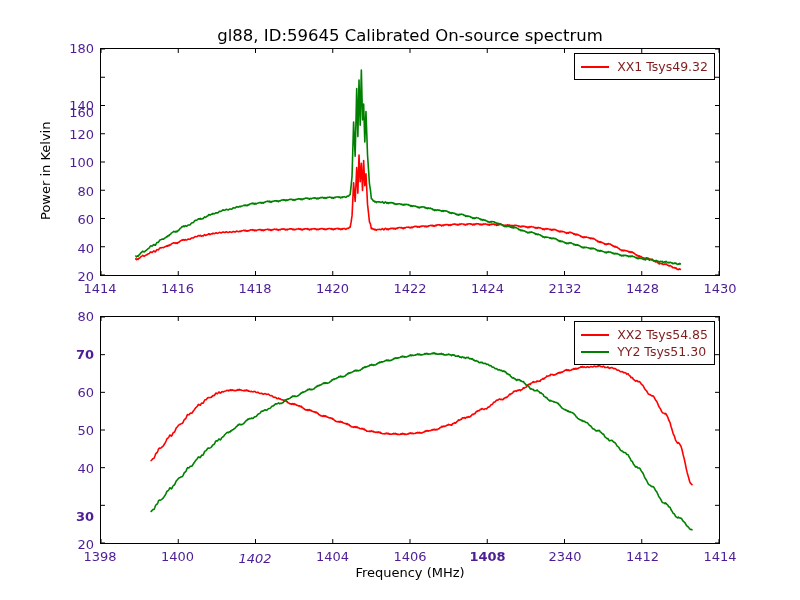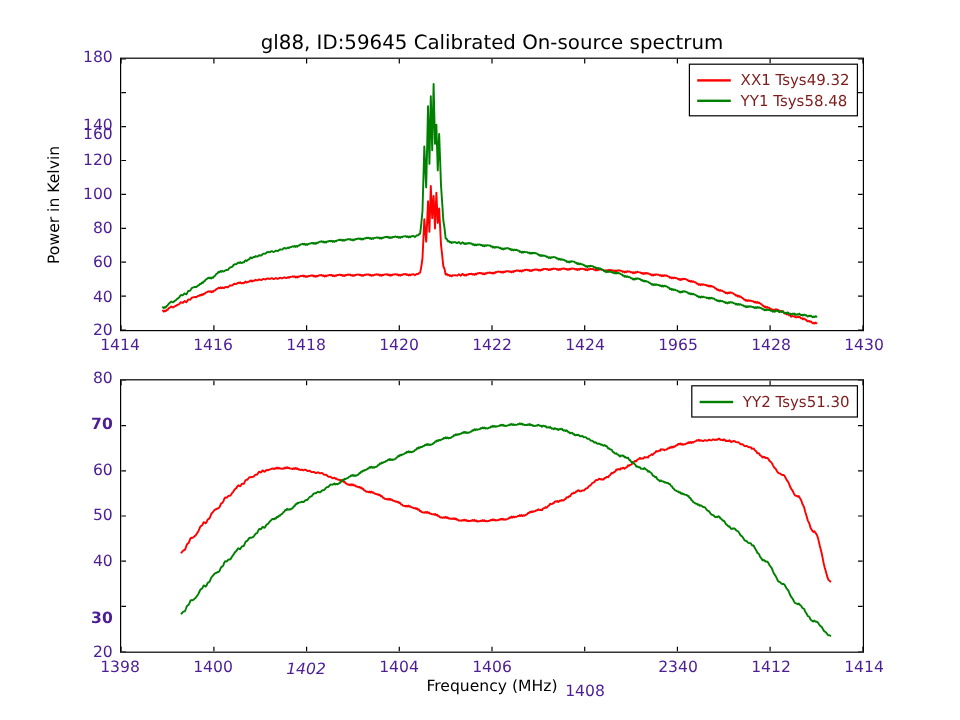--- a/index.html
+++ b/index.html
@@ -175,24 +175,20 @@
         <line y1="0" y2="0" x1="620" x2="616" stroke="#000" stroke-width="1" vector-effect="non-scaling-stroke"></line>
         <polyline points="34.88,211.71 35.65,212.55 36.43,211.74 37.20,212.28 37.98,211.15 38.75,211.05 39.52,209.98 40.30,209.35 41.07,208.92 41.85,208.22 42.62,208.80 43.37,209.09 44.12,208.53 44.86,208.01 45.61,207.78 46.35,207.29 47.10,206.78 47.84,206.63 48.59,206.16 49.33,205.09 50.08,204.61 50.82,205.13 51.57,205.20 52.31,204.18 53.06,203.66 53.80,204.39 54.55,204.69 55.29,203.50 56.04,202.37 56.78,202.49 57.53,202.65 58.27,201.79 59.02,200.84 59.76,200.65 60.51,200.60 61.25,200.30 62.00,200.28 62.77,200.44 63.55,199.85 64.32,199.36 65.10,199.27 65.88,198.48 66.65,198.94 67.43,198.00 68.20,198.56 68.97,197.49 69.75,197.65 70.52,196.66 71.30,196.33 72.08,195.91 72.85,195.41 73.63,195.88 74.40,195.38 75.18,196.24 75.95,195.44 76.73,196.02 77.50,195.00 78.27,194.93 79.05,194.06 79.83,193.47 80.60,193.22 81.38,192.46 82.15,192.94 82.93,192.17 83.70,192.96 84.48,192.17 85.25,192.74 86.05,192.70 86.85,192.06 87.64,191.74 88.44,191.99 89.24,192.01 90.04,191.32 90.83,190.61 91.63,190.59 92.43,190.72 93.23,190.21 94.03,189.38 94.82,189.12 95.62,189.37 96.42,189.24 97.22,188.56 98.01,188.20 98.81,188.56 99.57,187.89 100.32,188.74 101.07,188.74 101.83,188.44 102.58,188.69 103.33,187.72 104.09,187.24 104.84,188.10 105.59,187.80 106.35,187.37 107.10,187.44 107.85,186.45 108.61,186.35 109.36,187.27 110.11,186.77 110.87,186.41 111.62,186.54 112.38,185.79 113.17,186.30 113.97,186.28 114.77,185.70 115.57,185.47 116.36,185.86 117.16,186.03 117.96,185.51 118.76,185.00 119.56,185.18 120.35,185.53 121.15,185.25 121.95,184.64 122.75,184.59 123.54,185.05 124.34,185.11 125.14,184.60 125.94,184.39 126.74,184.84 127.53,185.19 128.33,184.83 129.13,184.36 129.93,184.53 130.72,184.97 131.52,184.81 132.32,184.21 133.12,184.07 133.92,184.50 134.71,184.61 135.51,184.08 136.31,183.69 137.11,184.01 137.90,184.37 138.70,184.08 139.50,183.58 140.27,184.11 141.05,183.40 141.82,183.39 142.60,183.15 143.37,182.84 144.15,183.33 144.93,182.87 145.70,183.79 146.47,183.13 147.25,183.87 148.02,183.05 148.80,183.28 149.57,182.68 150.35,182.49 151.13,182.58 151.90,182.21 152.68,182.98 153.45,182.47 154.23,183.42 155.00,182.71 155.77,183.30 156.55,182.56 157.32,182.63 158.10,182.33 158.87,182.08 159.65,182.52 160.43,182.12 161.20,183.05 161.98,182.43 162.75,183.25 163.53,182.44 164.30,182.76 165.07,182.14 165.85,182.03 166.63,182.05 167.40,181.74 168.18,182.47 168.95,182.00 169.73,182.97 170.50,182.27 171.28,182.92 172.05,182.15 172.83,182.27 173.60,181.91 174.38,181.71 175.15,182.08 175.93,181.71 176.70,182.62 177.48,182.03 178.25,182.89 179.03,182.09 179.80,182.47 180.58,181.80 181.35,181.74 182.13,181.68 182.90,181.40 183.68,182.07 184.45,181.62 185.23,182.58 186.00,181.88 186.78,182.56 187.55,181.76 188.33,181.94 189.10,181.50 189.88,181.36 190.65,181.66 191.43,181.35 192.20,182.24 192.98,181.70 193.75,182.60 194.52,181.82 195.30,182.28 196.08,181.57 196.85,181.58 197.63,181.45 198.40,181.23 199.18,181.84 199.95,181.44 200.73,182.40 201.50,181.73 202.28,182.46 203.05,181.64 203.82,181.88 204.60,181.38 205.38,181.27 206.15,181.49 206.93,181.21 207.70,182.05 208.48,181.55 209.25,182.47 210.03,181.70 210.80,182.21 211.58,181.47 212.35,181.53 213.13,181.32 213.90,181.14 214.68,181.68 215.45,181.31 216.23,182.26 217.00,181.62 217.78,182.38 218.55,181.55 219.33,181.84 220.10,181.27 220.88,181.21 221.65,181.34 222.43,181.09 223.20,181.88 223.98,181.40 224.75,182.33 225.53,181.56 226.30,182.13 227.08,181.34 227.85,181.46 228.63,181.17 229.40,181.04 230.18,181.51 230.95,181.18 231.73,182.11 232.50,181.49 233.27,182.29 234.05,181.45 234.82,181.79 235.60,181.15 236.37,181.13 237.15,181.17 237.93,180.96 238.70,181.69 239.48,181.25 240.25,182.18 241.03,181.42 241.80,182.04 242.57,181.21 243.35,181.38 244.12,181.02 244.85,181.39 245.58,181.93 246.30,181.40 247.03,180.83 247.76,181.09 248.48,180.88 249.21,179.94 249.94,179.81 250.91,174.70 251.88,167.86 252.65,151.44 253.42,134.88 254.20,144.83 254.97,153.69 255.75,137.53 256.52,119.70 257.11,132.88 257.69,145.37 258.27,125.32 258.85,106.92 259.43,120.89 260.01,133.93 260.59,124.98 261.18,115.28 261.76,128.21 262.34,142.73 262.92,128.03 263.50,112.51 264.08,125.61 264.66,137.95 265.24,131.15 265.82,125.82 266.60,140.76 267.38,156.51 268.34,165.13 269.31,174.43 270.28,176.48 271.25,181.39 272.22,180.96 273.19,181.93 273.96,181.67 274.74,182.61 275.51,182.04 276.29,182.88 277.06,182.03 277.81,182.09 278.55,182.03 279.30,181.84 280.04,182.09 280.79,182.35 281.53,181.79 282.28,181.18 283.02,181.69 283.77,182.41 284.51,181.81 285.26,180.83 286.00,181.22 286.75,182.21 287.53,181.53 288.30,182.25 289.08,181.33 289.85,181.60 290.63,180.95 291.40,180.91 292.17,180.98 292.95,180.73 293.72,181.43 294.50,180.88 295.28,181.68 296.05,180.78 296.83,181.25 297.60,180.35 298.38,180.46 299.15,180.11 299.93,180.01 300.70,180.45 301.47,180.15 302.25,181.04 303.02,180.39 303.80,181.14 304.57,180.22 305.35,180.54 306.12,179.84 306.90,179.85 307.68,179.84 308.45,179.65 309.23,180.30 310.00,179.79 310.77,180.60 311.55,179.72 312.32,180.23 313.10,179.28 313.87,179.42 314.65,178.96 315.42,178.88 316.20,179.20 316.98,178.90 317.75,179.72 318.53,179.06 319.30,179.81 320.07,178.89 320.85,179.28 321.62,178.57 322.40,178.67 323.17,178.62 323.95,178.51 324.72,179.14 325.50,178.72 326.27,179.56 327.05,178.72 327.83,179.29 328.60,178.33 329.38,178.52 330.15,178.00 330.92,177.95 331.70,178.19 332.47,177.93 333.25,178.69 334.02,178.05 334.80,178.80 335.57,177.84 336.35,178.24 337.13,177.42 337.90,177.53 338.68,177.37 339.45,177.30 340.22,177.89 341.00,177.55 341.77,178.43 342.55,177.68 343.32,178.32 344.10,177.39 344.87,177.66 345.65,177.10 346.43,177.14 347.20,177.32 347.98,177.14 348.75,177.88 349.52,177.32 350.30,178.09 351.07,177.16 351.85,177.61 352.62,176.74 353.40,176.89 354.17,176.64 354.95,176.59 355.73,177.09 356.50,176.77 357.28,177.61 358.05,176.88 358.82,177.55 359.60,176.61 360.37,176.96 361.15,176.36 361.92,176.47 362.70,176.61 363.47,176.51 364.25,177.25 365.03,176.77 365.80,177.60 366.58,176.72 367.35,177.25 368.13,176.38 368.90,176.60 369.67,176.30 370.45,176.34 371.22,176.79 372.00,176.55 372.78,177.39 373.55,176.71 374.33,177.43 375.10,176.49 375.88,176.88 376.65,176.21 377.43,176.37 378.20,176.44 378.97,176.40 379.75,177.12 380.52,176.71 381.30,177.57 382.07,176.75 382.85,177.34 383.63,176.47 384.40,176.76 385.18,176.41 385.95,176.51 386.73,176.92 387.50,176.75 388.27,177.59 389.05,176.97 389.82,177.73 390.60,176.79 391.37,177.22 392.15,176.50 392.92,176.70 393.70,176.70 394.47,176.72 395.25,177.40 396.02,177.07 396.80,177.95 397.57,177.19 398.35,177.84 399.12,176.98 399.90,177.35 400.67,176.95 401.45,177.14 402.22,177.51 403.00,177.43 403.77,178.28 404.55,177.75 405.32,178.56 406.10,177.67 406.88,178.17 407.65,177.42 408.42,177.68 409.20,177.59 409.97,177.64 410.75,178.23 411.52,177.92 412.30,178.77 413.07,178.02 413.85,178.70 414.62,177.80 415.40,178.22 416.18,177.76 416.95,178.00 417.72,178.32 418.50,178.32 419.27,179.17 420.05,178.73 420.82,179.59 421.60,178.76 422.37,179.35 423.15,178.60 423.92,178.95 424.70,178.83 425.48,178.99 426.25,179.57 427.02,179.36 427.80,180.22 428.57,179.51 429.35,180.19 430.12,179.23 430.90,179.62 431.67,179.05 432.45,179.30 433.22,179.52 434.00,179.56 434.77,180.37 435.55,179.99 436.32,180.89 437.10,180.10 437.87,180.75 438.65,180.01 439.42,180.45 440.20,180.30 440.97,180.56 441.75,181.15 442.52,181.07 443.30,181.99 444.07,181.40 444.85,182.18 445.63,181.29 446.40,181.79 447.17,181.19 447.95,181.48 448.72,181.57 449.50,181.60 450.27,182.28 451.05,181.90 451.82,182.75 452.60,181.96 453.37,182.64 454.15,181.86 454.93,182.35 455.70,182.16 456.47,182.52 457.25,183.08 458.02,183.13 458.80,184.11 459.57,183.66 460.35,184.55 461.12,183.77 461.90,184.41 462.67,183.86 463.45,184.31 464.23,184.45 465.00,184.65 465.77,185.39 466.55,185.12 467.32,185.97 468.10,185.15 468.87,185.75 469.65,184.82 470.42,185.26 471.20,184.92 471.97,185.28 472.75,185.75 473.52,185.87 474.30,186.84 475.07,186.48 475.85,187.45 476.62,186.76 477.40,187.52 478.17,187.03 478.95,187.64 479.72,187.83 480.50,188.24 481.27,189.07 482.05,189.03 482.82,190.05 483.60,189.46 484.38,190.26 485.15,189.46 485.92,190.00 486.70,189.59 487.47,189.91 488.25,190.15 489.02,190.15 489.80,190.94 490.57,190.53 491.35,191.42 492.12,190.69 492.90,191.45 493.68,190.90 494.45,191.57 495.22,191.72 496.00,192.25 496.77,193.11 497.55,193.25 498.32,194.38 499.10,193.98 499.87,194.98 500.65,194.35 501.42,195.12 502.20,194.84 502.98,195.43 503.75,195.83 504.52,196.08 505.30,196.93 506.07,196.58 506.85,197.38 507.62,196.46 508.40,197.02 509.17,196.22 509.95,196.75 510.72,196.68 511.50,197.14 512.27,197.86 513.05,198.01 513.82,199.10 514.60,198.74 515.37,199.78 516.15,199.19 516.92,200.06 517.70,199.83 518.47,200.58 519.25,201.05 520.02,201.53 520.80,202.53 521.57,202.46 522.35,203.50 523.13,202.87 523.90,203.67 524.67,202.94 525.45,203.50 526.22,203.24 527.00,203.53 527.77,203.92 528.55,203.89 529.32,204.75 530.10,204.27 530.87,205.17 531.65,204.45 532.43,205.25 533.20,204.88 533.97,205.63 534.75,206.01 535.52,206.56 536.30,207.55 537.07,207.61 537.85,208.74 538.62,208.26 539.40,209.23 540.17,208.65 540.95,209.43 541.73,209.32 542.50,209.92 543.27,210.45 544.05,210.60 544.82,211.43 545.60,210.89 546.37,211.58 547.13,210.57 547.89,210.66 548.65,211.13 549.41,211.05 550.17,212.33 550.92,212.12 551.68,212.03 552.44,212.58 553.20,212.21 553.96,213.51 554.71,214.10 555.47,214.13 556.23,214.91 556.99,214.25 557.75,214.88 558.51,215.73 559.26,215.78 560.02,216.89 560.78,216.37 561.54,216.18 562.30,216.72 563.05,216.33 563.81,217.36 564.57,217.36 565.33,216.87 566.09,217.31 566.85,216.62 567.60,217.40 568.36,218.22 569.12,218.10 569.88,218.97 570.64,218.40 571.39,218.54 572.15,219.52 572.91,219.52 573.67,220.75 574.43,220.76 575.18,220.40 575.94,221.12 576.70,220.78 577.46,221.79 578.22,222.44 578.98,221.98 579.73,222.51 580.49,221.74 581.25,222.30" fill="none" stroke="#ff0000" stroke-width="1.6" stroke-linejoin="round" stroke-linecap="round" vector-effect="non-scaling-stroke"></polyline>
         <polyline points="34.88,208.86 35.65,209.66 36.43,208.74 37.20,209.12 37.98,207.80 38.75,207.49 39.52,206.21 40.30,205.38 41.07,204.79 41.85,203.99 42.62,204.52 43.37,204.78 44.12,204.11 44.86,203.45 45.61,203.02 46.35,202.31 47.10,201.56 47.84,201.16 48.59,200.45 49.33,199.16 50.08,198.48 50.82,198.86 51.57,198.82 52.31,197.77 53.06,197.21 53.80,197.84 54.55,197.99 55.29,196.61 56.04,195.25 56.78,195.13 57.53,195.05 58.27,193.94 59.02,192.77 59.76,192.39 60.51,192.19 61.25,191.79 62.00,191.73 62.77,191.85 63.55,191.16 64.32,190.52 65.10,190.22 65.88,189.19 66.65,189.38 67.43,188.17 68.20,188.45 68.97,187.10 69.75,186.99 70.52,185.76 71.30,185.23 72.08,184.65 72.85,184.04 73.63,184.48 74.40,183.94 75.18,184.71 75.95,183.78 76.73,184.17 77.50,182.94 78.27,182.63 79.05,181.50 79.83,180.66 80.60,180.16 81.38,179.16 82.15,179.43 82.93,178.47 83.70,179.12 84.48,178.24 85.25,178.77 86.05,178.70 86.85,177.98 87.64,177.53 88.44,177.61 89.24,177.42 90.04,176.50 90.83,175.55 91.63,175.26 92.43,175.13 93.23,174.36 94.03,173.28 94.82,172.78 95.62,172.83 96.42,172.53 97.22,171.72 98.01,171.27 98.81,171.60 99.57,170.91 100.32,171.68 101.07,171.56 101.83,171.10 102.58,171.17 103.33,169.99 104.09,169.27 104.84,169.90 105.59,169.34 106.35,168.67 107.10,168.50 107.85,167.27 108.61,166.96 109.36,167.70 110.11,167.04 110.87,166.57 111.62,166.61 112.38,165.84 113.17,166.32 113.97,166.22 114.77,165.53 115.57,165.15 116.36,165.34 117.16,165.30 117.96,164.56 118.76,163.82 119.56,163.76 120.35,163.88 121.15,163.36 121.95,162.54 122.75,162.31 123.54,162.62 124.34,162.56 125.14,161.97 125.94,161.73 126.74,162.16 127.53,162.45 128.33,161.99 129.13,161.38 129.93,161.40 130.72,161.66 131.52,161.31 132.32,160.51 133.12,160.18 133.92,160.41 134.71,160.33 135.51,159.61 136.31,159.07 137.11,159.26 137.90,159.52 138.70,159.16 139.50,158.64 140.27,159.16 141.05,158.40 141.82,158.33 142.60,158.01 143.37,157.59 144.15,157.97 144.93,157.37 145.70,158.15 146.47,157.34 147.25,157.94 148.02,156.97 148.80,157.05 149.57,156.31 150.35,155.99 151.13,155.95 151.90,155.48 152.68,156.17 153.45,155.59 154.23,156.51 155.00,155.78 155.77,156.36 156.55,155.59 157.32,155.60 158.10,155.23 158.87,154.90 159.65,155.25 160.43,154.74 161.20,155.56 161.98,154.83 162.75,155.53 163.53,154.61 164.30,154.81 165.07,154.08 165.85,153.87 166.63,153.79 167.40,153.40 168.18,154.07 168.95,153.55 169.73,154.48 170.50,153.77 171.28,154.41 172.05,153.63 172.83,153.72 173.60,153.32 174.38,153.07 175.15,153.39 175.93,152.97 176.70,153.81 177.48,153.16 178.25,153.94 179.03,153.06 179.80,153.37 180.58,152.62 181.35,152.48 182.13,152.35 182.90,152.00 183.68,152.59 184.45,152.08 185.23,152.98 186.00,152.23 186.78,152.86 187.55,152.03 188.33,152.18 189.10,151.73 189.88,151.58 190.65,151.88 191.43,151.55 192.20,152.41 192.98,151.84 193.75,152.70 194.52,151.87 195.30,152.28 196.08,151.51 196.85,151.46 197.63,151.27 198.40,150.98 199.18,151.52 199.95,151.05 200.73,151.95 201.50,151.21 202.28,151.87 203.05,151.00 203.82,151.18 204.60,150.62 205.38,150.47 206.15,150.64 206.93,150.33 207.70,151.15 208.48,150.63 209.25,151.55 210.03,150.77 210.80,151.28 211.58,150.52 212.35,150.56 213.13,150.32 213.90,150.11 214.68,150.62 215.45,150.22 216.23,151.13 217.00,150.44 217.78,151.17 218.55,150.29 219.33,150.54 220.10,149.93 220.88,149.82 221.65,149.91 222.43,149.62 223.20,150.38 223.98,149.87 224.75,150.77 225.53,149.98 226.30,150.52 227.08,149.72 227.85,149.83 228.63,149.54 229.40,149.40 230.18,149.86 230.95,149.52 231.73,150.43 232.50,149.79 233.27,150.56 234.05,149.69 234.82,150.01 235.60,149.34 236.37,149.28 237.15,149.29 237.93,149.05 238.70,149.75 239.48,149.28 240.25,150.18 241.03,149.41 241.80,150.00 242.57,149.16 243.35,149.32 244.12,148.95 244.85,149.30 245.58,149.76 246.30,149.11 247.03,148.41 247.76,148.54 248.48,148.21 249.21,147.20 249.94,147.04 250.91,138.36 251.88,127.96 252.65,100.85 253.42,73.61 254.20,91.39 254.97,108.09 255.75,74.83 256.52,39.90 257.11,64.48 257.69,88.37 258.27,59.06 258.85,31.40 259.43,54.63 260.01,76.93 260.59,49.45 261.18,21.23 261.76,45.56 262.34,71.48 262.92,63.91 263.50,55.51 264.08,75.02 264.66,93.78 265.24,77.71 265.82,63.12 266.60,84.47 267.38,106.64 268.34,120.95 269.31,135.95 270.28,142.07 271.25,151.04 272.22,151.54 273.19,153.43 273.96,153.23 274.74,154.31 275.51,153.91 276.29,154.89 277.06,154.10 277.81,154.18 278.55,154.19 279.30,154.10 280.04,154.48 280.79,154.90 281.53,154.49 282.28,154.04 283.02,154.72 283.77,155.58 284.51,155.12 285.26,154.24 286.00,154.69 286.75,155.71 287.53,155.05 288.30,155.82 289.08,155.00 289.85,155.39 290.63,154.89 291.40,155.02 292.17,155.28 292.95,155.23 293.72,156.14 294.50,155.80 295.28,156.81 296.05,156.12 296.83,156.80 297.60,156.08 298.38,156.36 299.15,156.16 299.93,156.18 300.70,156.71 301.47,156.47 302.25,157.38 303.02,156.75 303.80,157.56 304.57,156.73 305.35,157.18 306.12,156.63 306.90,156.82 307.68,157.01 308.45,157.02 309.23,157.90 310.00,157.64 310.77,158.70 311.55,158.07 312.32,158.84 313.10,158.15 313.87,158.53 314.65,158.32 315.42,158.47 316.20,159.00 316.98,158.90 317.75,159.89 318.53,159.39 319.30,160.26 320.07,159.43 320.85,159.88 321.62,159.19 322.40,159.31 323.17,159.33 323.95,159.32 324.72,160.09 325.50,159.83 326.27,160.86 327.05,160.24 327.83,161.05 328.60,160.34 329.38,160.80 330.15,160.55 330.92,160.78 331.70,161.30 332.47,161.32 333.25,162.36 334.02,161.99 334.80,162.98 335.57,162.26 336.35,162.88 337.13,162.25 337.90,162.53 338.68,162.51 339.45,162.54 340.22,163.19 341.00,162.87 341.77,163.78 342.55,163.09 343.32,163.84 344.10,163.04 344.87,163.49 345.65,163.13 346.43,163.39 347.20,163.82 347.98,163.89 348.75,164.91 349.52,164.63 350.30,165.69 351.07,165.05 351.85,165.79 352.62,165.20 353.40,165.62 354.17,165.63 354.95,165.84 355.73,166.56 356.50,166.43 357.28,167.45 358.05,166.85 358.82,167.63 359.60,166.76 360.37,167.13 361.15,166.55 361.92,166.74 362.70,167.00 363.47,167.06 364.25,168.00 365.03,167.74 365.80,168.81 366.58,168.19 367.35,168.99 368.13,168.40 368.90,168.90 369.67,168.87 370.45,169.17 371.22,169.86 372.00,169.84 372.78,170.88 373.55,170.36 374.33,171.20 375.10,170.33 375.88,170.75 376.65,170.11 377.43,170.34 378.20,170.53 378.97,170.65 379.75,171.55 380.52,171.35 381.30,172.45 382.07,171.87 382.85,172.73 383.63,172.12 384.40,172.68 385.18,172.59 385.95,172.94 386.73,173.59 387.50,173.63 388.27,174.66 389.05,174.19 389.82,175.06 390.60,174.20 391.37,174.65 392.15,173.95 392.92,174.21 393.70,174.30 394.47,174.44 395.25,175.27 396.02,175.11 396.80,176.18 397.57,175.62 398.35,176.50 399.12,175.86 399.90,176.48 400.67,176.33 401.45,176.76 402.22,177.38 403.00,177.54 403.77,178.63 404.55,178.32 405.32,179.34 406.10,178.63 406.88,179.31 407.65,178.71 408.42,179.08 409.20,179.08 409.97,179.19 410.75,179.80 411.52,179.51 412.30,180.41 413.07,179.74 413.85,180.53 414.62,179.77 415.40,180.34 416.18,180.06 416.95,180.50 417.72,181.02 418.50,181.24 419.27,182.31 420.05,182.10 420.82,183.20 421.60,182.59 422.37,183.41 423.15,182.88 423.92,183.44 424.70,183.51 425.48,183.84 426.25,184.59 427.02,184.51 427.80,185.49 428.57,184.86 429.35,185.59 430.12,184.64 430.90,185.05 431.67,184.52 432.45,184.84 433.22,185.15 434.00,185.30 434.77,186.24 435.55,186.01 436.32,187.06 437.10,186.44 437.87,187.27 438.65,186.71 439.42,187.33 440.20,187.37 440.97,187.83 441.75,188.59 442.52,188.69 443.30,189.78 444.07,189.35 444.85,190.27 445.63,189.52 446.40,190.13 447.17,189.61 447.95,189.97 448.72,190.10 449.50,190.15 450.27,190.84 451.05,190.48 451.82,191.38 452.60,190.65 453.37,191.40 454.15,190.70 454.93,191.29 455.70,191.19 456.47,191.65 457.25,192.34 458.02,192.50 458.80,193.60 459.57,193.26 460.35,194.28 461.12,193.62 461.90,194.37 462.67,193.93 463.45,194.48 464.23,194.70 465.00,194.99 465.77,195.79 466.55,195.58 467.32,196.48 468.10,195.69 468.87,196.30 469.65,195.37 470.42,195.80 471.20,195.46 471.97,195.81 472.75,196.28 473.52,196.39 474.30,197.35 475.07,196.99 475.85,197.96 476.62,197.25 477.40,198.01 478.17,197.51 478.95,198.11 479.72,198.29 480.50,198.69 481.27,199.52 482.05,199.47 482.82,200.48 483.60,199.88 484.38,200.68 485.15,199.88 485.92,200.41 486.70,199.99 487.47,200.31 488.25,200.56 489.02,200.54 489.80,201.30 490.57,200.84 491.35,201.68 492.12,200.87 492.90,201.54 493.68,200.90 494.45,201.45 495.22,201.49 496.00,201.90 496.77,202.64 497.55,202.65 498.32,203.65 499.10,203.13 499.87,203.99 500.65,203.24 501.42,203.90 502.20,203.52 502.98,204.00 503.75,204.32 504.52,204.49 505.30,205.28 506.07,204.88 506.85,205.65 507.62,204.72 508.40,205.27 509.17,204.43 509.95,204.88 510.72,204.71 511.50,205.05 512.27,205.63 513.05,205.62 513.82,206.53 514.60,206.00 515.37,206.84 516.15,206.05 516.92,206.72 517.70,206.28 518.47,206.83 519.25,207.10 520.02,207.39 520.80,208.21 521.57,207.96 522.35,208.85 523.13,208.07 523.90,208.75 524.67,207.93 525.45,208.41 526.22,208.10 527.00,208.37 527.77,208.74 528.55,208.67 529.32,209.45 530.10,208.86 530.87,209.63 531.65,208.76 532.43,209.39 533.20,208.83 533.97,209.38 534.75,209.55 535.52,209.88 536.30,210.65 537.07,210.49 537.85,211.40 538.62,210.71 539.40,211.46 540.17,210.68 540.95,211.28 541.73,211.00 542.50,211.44 543.27,211.84 544.05,211.89 544.82,212.64 545.60,212.05 546.37,212.72 547.13,211.69 547.89,211.73 548.65,212.12 549.41,211.93 550.17,213.07 550.92,212.71 551.68,212.44 552.44,212.81 553.20,212.24 553.96,213.33 554.71,213.71 555.47,213.53 556.23,214.09 556.99,213.22 557.75,213.65 558.51,214.32 559.26,214.20 560.02,215.15 560.78,214.50 561.54,214.20 562.30,214.66 563.05,214.21 563.81,215.22 564.57,215.20 565.33,214.66 566.09,215.02 566.85,214.22 567.60,214.87 568.36,215.53 569.12,215.23 569.88,215.92 570.64,215.15 571.39,215.08 572.15,215.85 572.91,215.63 573.67,216.66 574.43,216.46 575.18,215.90 575.94,216.43 576.70,215.92 577.46,216.77 578.22,217.29 578.98,216.72 579.73,217.16 580.49,216.34 581.25,216.88" fill="none" stroke="#008000" stroke-width="1.6" stroke-linejoin="round" stroke-linecap="round" vector-effect="non-scaling-stroke"></polyline>
       </svg>
 
     <div class="legend" id="legend-top">
       <div class="legend-row">
         <span class="legend-swatch" style="border-top-color:#ff0000"></span>
         <span class="legend-text">XX1 Tsys49.32</span>
       </div>
-      <div class="legend-row">
-        <span class="legend-swatch" style="border-top-color:#008000"></span>
-        <span class="legend-text">YY1 Tsys58.48</span>
-      </div>
     </div>
   </div>
 
   <div class="axes" id="axes-bottom">
     <svg class="plot-svg" id="svg-bottom" viewBox="0 0 620 228" preserveAspectRatio="none">
         <line x1="0" x2="0" y1="0" y2="4" stroke="#000" stroke-width="1" vector-effect="non-scaling-stroke"></line>
         <line x1="0" x2="0" y1="228" y2="224" stroke="#000" stroke-width="1" vector-effect="non-scaling-stroke"></line>
         <line x1="77.5" x2="77.5" y1="0" y2="4" stroke="#000" stroke-width="1" vector-effect="non-scaling-stroke"></line>
         <line x1="77.5" x2="77.5" y1="228" y2="224" stroke="#000" stroke-width="1" vector-effect="non-scaling-stroke"></line>
         <line x1="155" x2="155" y1="0" y2="4" stroke="#000" stroke-width="1" vector-effect="non-scaling-stroke"></line>
@@ -222,53 +218,57 @@
         <line y1="38" y2="38" x1="0" x2="4" stroke="#000" stroke-width="1" vector-effect="non-scaling-stroke"></line>
         <line y1="38" y2="38" x1="620" x2="616" stroke="#000" stroke-width="1" vector-effect="non-scaling-stroke"></line>
         <line y1="0" y2="0" x1="0" x2="4" stroke="#000" stroke-width="1" vector-effect="non-scaling-stroke"></line>
         <line y1="0" y2="0" x1="620" x2="616" stroke="#000" stroke-width="1" vector-effect="non-scaling-stroke"></line>
         <polyline points="50.37,144.82 51.12,144.02 51.87,142.98 52.61,142.79 53.36,142.32 54.10,140.31 54.85,138.07 55.59,137.21 56.34,136.72 57.08,135.01 57.83,132.97 58.57,132.30 59.32,132.46 60.06,132.17 60.81,131.46 61.55,130.91 62.30,130.25 63.04,129.08 63.79,127.89 64.53,126.75 65.28,125.05 66.02,123.23 66.77,122.38 67.51,121.98 68.26,120.68 69.00,119.20 69.75,119.33 70.50,120.17 71.24,119.47 71.99,117.61 72.73,116.58 73.48,116.32 74.22,115.17 74.97,113.14 75.71,111.68 76.46,110.94 77.20,110.01 77.95,109.02 78.69,108.56 79.44,108.33 80.18,107.83 80.93,107.49 81.67,107.32 82.42,106.20 83.16,104.25 83.91,103.11 84.65,102.89 85.40,101.80 86.14,99.63 86.89,98.40 87.63,98.62 88.38,98.52 89.12,97.54 89.87,96.94 90.62,97.08 91.36,96.80 92.11,95.65 92.85,94.51 93.60,93.62 94.34,92.49 95.09,91.43 95.83,90.86 96.58,90.07 97.32,88.77 98.07,88.19 98.81,88.88 99.56,89.09 100.30,87.83 101.05,86.79 101.79,87.02 102.54,86.94 103.28,85.38 104.03,83.83 104.77,83.56 105.52,83.46 106.26,82.48 107.01,81.48 107.75,81.31 108.50,81.41 109.25,81.23 109.99,81.08 110.74,80.86 111.48,80.04 112.23,79.27 112.97,79.29 113.72,79.19 114.46,77.94 115.21,76.75 115.95,76.98 116.70,77.48 117.44,76.68 118.19,75.66 118.93,76.01 119.68,76.81 120.42,76.44 121.17,75.48 121.91,75.31 122.66,75.56 123.40,75.28 124.15,74.82 124.89,74.65 125.64,74.37 126.38,73.98 127.13,74.16 127.87,74.58 128.65,73.80 129.42,74.25 130.20,73.29 130.97,74.03 131.75,73.41 132.52,74.18 133.30,74.00 134.08,74.28 134.85,74.35 135.63,73.87 136.40,74.14 137.17,73.19 137.95,73.77 138.72,72.95 139.50,73.79 140.27,73.42 141.05,74.12 141.82,74.16 142.60,74.22 143.38,74.50 144.15,73.88 144.93,74.42 145.70,73.60 146.47,74.45 147.25,73.93 148.02,74.86 148.80,74.74 149.58,75.20 150.35,75.31 151.13,74.96 151.92,75.48 152.72,75.49 153.52,75.08 154.32,75.13 155.11,75.80 155.91,76.23 156.71,76.01 157.51,75.90 158.31,76.48 159.10,77.14 159.90,77.13 160.70,76.83 161.50,77.10 162.29,77.77 163.09,77.92 163.89,77.46 164.69,77.28 165.49,77.76 166.28,78.18 167.08,77.97 167.88,77.81 168.68,78.37 169.47,79.19 170.27,79.42 171.07,79.29 171.87,79.69 172.67,80.60 173.46,81.12 174.26,80.99 175.06,81.04 175.86,81.72 176.65,82.32 177.45,82.15 178.25,81.75 179.02,82.67 179.80,82.50 180.57,83.23 181.35,83.46 182.12,83.56 182.90,84.08 183.68,83.65 184.45,84.55 185.22,84.09 186.00,85.35 186.77,85.25 187.55,86.47 188.32,86.72 189.10,87.33 189.88,87.73 190.65,87.51 191.43,88.06 192.20,87.34 192.98,88.12 193.75,87.42 194.52,88.36 195.30,88.14 196.07,88.95 196.85,89.16 197.62,89.37 198.40,89.87 199.18,89.51 199.95,90.39 200.73,89.96 201.50,91.23 202.28,91.12 203.05,92.41 203.82,92.64 204.60,93.36 205.38,93.74 206.15,93.61 206.93,94.13 207.70,93.45 208.48,94.20 209.25,93.48 210.03,94.42 210.80,94.16 211.58,95.04 212.35,95.20 213.13,95.50 213.90,95.96 214.67,95.65 215.45,96.49 216.22,96.05 217.00,97.30 217.78,97.15 218.55,98.47 219.33,98.66 220.10,99.46 220.88,99.80 221.65,99.75 222.43,100.23 223.20,99.57 223.97,100.29 224.75,99.54 225.52,100.48 226.30,100.17 227.07,101.09 227.85,101.20 228.63,101.56 229.40,101.96 230.18,101.69 230.95,102.45 231.73,101.99 232.50,103.18 233.27,102.97 234.05,104.29 234.82,104.40 235.60,105.26 236.37,105.54 237.15,105.55 237.93,105.96 238.70,105.33 239.48,106.00 240.25,105.23 241.03,106.16 241.80,105.80 242.57,106.76 243.35,106.81 244.12,107.24 244.90,107.57 245.67,107.34 246.45,108.03 247.22,107.55 248.00,108.68 248.78,108.41 249.55,109.73 250.33,109.77 251.10,110.68 251.88,110.89 252.65,110.97 253.42,111.32 254.20,110.71 254.97,111.33 255.75,110.54 256.52,111.46 257.30,111.03 258.07,112.00 258.85,111.97 259.62,112.42 260.40,112.64 261.18,112.41 261.95,112.97 262.72,112.41 263.50,113.43 264.27,113.04 265.05,114.29 265.82,114.21 266.60,115.11 267.38,115.22 268.15,115.32 268.93,115.58 269.70,114.98 270.48,115.52 271.25,114.73 272.02,115.61 272.80,115.11 273.57,116.06 274.35,115.90 275.12,116.34 275.90,116.40 276.68,116.12 277.45,116.49 278.23,115.82 279.00,116.65 279.78,116.10 280.55,117.21 281.32,116.97 282.10,117.81 282.88,117.77 283.65,117.85 284.43,117.98 285.20,117.38 285.98,117.83 286.75,117.01 287.53,117.86 288.30,117.28 289.08,118.21 289.85,117.93 290.63,118.35 291.40,118.26 292.17,117.93 292.95,118.12 293.72,117.34 294.50,117.98 295.28,117.27 296.05,118.24 296.83,117.83 297.60,118.60 298.38,118.41 299.15,118.48 299.93,118.48 300.70,117.87 301.47,118.23 302.25,117.41 303.02,118.21 303.80,117.58 304.57,118.48 305.35,118.10 306.13,118.52 306.90,118.30 307.68,117.94 308.45,117.97 309.23,117.11 310.00,117.60 310.77,116.76 311.55,117.61 312.32,117.06 313.10,117.79 313.87,117.47 314.65,117.55 315.43,117.43 316.20,116.84 316.98,117.11 317.75,116.29 318.53,117.04 319.30,116.34 320.07,117.20 320.85,116.70 321.62,117.10 322.40,116.73 323.17,116.33 323.95,116.17 324.72,115.22 325.50,115.51 326.28,114.51 327.05,115.22 327.83,114.50 328.60,115.15 329.38,114.68 330.15,114.75 330.92,114.51 331.70,113.92 332.47,114.09 333.25,113.27 334.02,113.97 334.80,113.21 335.57,114.03 336.35,113.41 337.12,113.78 337.90,113.26 338.68,112.82 339.45,112.48 340.22,111.42 341.00,111.52 341.77,110.38 342.55,110.92 343.32,110.04 344.10,110.61 344.88,109.99 345.65,110.05 346.43,109.68 347.20,109.10 347.98,109.18 348.75,108.36 349.51,108.80 350.27,109.06 351.02,108.68 351.78,109.19 352.54,107.96 353.30,107.40 354.06,107.31 354.82,106.48 355.57,107.07 356.33,106.34 357.09,105.38 357.85,105.12 358.61,103.78 359.36,104.05 360.12,103.97 360.88,103.19 361.64,103.29 362.40,101.92 363.15,101.63 363.91,101.92 364.67,101.42 365.43,102.21 366.19,101.62 366.95,101.03 367.70,101.26 368.46,100.45 369.22,101.06 369.98,100.91 370.74,99.91 371.49,99.81 372.25,98.39 373.01,98.18 373.77,98.30 374.53,97.35 375.29,97.44 376.04,96.11 376.80,95.13 377.56,95.20 378.32,94.30 379.08,94.72 379.83,94.23 380.59,93.11 381.35,93.19 382.11,92.28 382.87,92.72 383.63,93.29 384.42,93.26 385.21,92.53 386.00,92.52 386.80,92.68 387.59,91.82 388.38,90.93 389.17,90.90 389.97,90.41 390.76,89.11 391.55,88.46 392.34,88.32 393.14,87.31 393.93,86.11 394.72,85.88 395.51,85.56 396.31,84.41 397.10,83.77 397.89,83.95 398.68,83.51 399.48,82.69 400.27,82.88 401.06,83.34 401.82,82.97 402.58,83.44 403.34,83.33 404.10,82.04 404.85,82.10 405.61,81.22 406.37,81.08 407.13,81.38 407.89,80.08 408.64,79.79 409.40,78.66 410.16,77.71 410.92,78.13 411.68,77.21 412.43,77.08 413.19,76.41 413.95,74.96 414.71,75.18 415.47,74.57 416.23,74.68 416.98,75.03 417.74,73.89 418.50,74.10 419.26,73.68 420.02,73.47 420.77,74.31 421.53,73.48 422.29,73.32 423.05,72.63 423.81,71.39 424.57,71.81 425.32,71.12 426.08,70.87 426.84,70.60 427.60,68.92 428.36,68.75 429.11,68.05 429.87,67.64 430.63,68.07 431.39,66.80 432.15,66.45 432.90,65.87 433.66,65.08 434.42,65.96 435.18,65.57 435.94,65.61 436.70,65.63 437.45,64.47 438.21,64.95 438.97,64.73 439.73,64.56 440.49,64.90 441.24,63.48 442.00,63.16 442.76,62.69 443.52,62.00 444.28,62.65 445.04,61.69 445.79,61.11 446.55,60.64 447.31,59.36 448.07,59.88 448.83,59.55 449.58,59.18 450.34,59.29 451.10,57.92 451.86,58.03 452.62,58.11 453.38,57.96 454.15,58.74 454.93,58.23 455.70,58.21 456.47,57.80 457.25,57.08 458.02,57.09 458.80,56.11 459.57,56.63 460.35,55.72 461.13,56.38 461.90,55.57 462.68,55.78 463.45,55.09 464.23,54.61 465.00,54.31 465.77,53.45 466.55,53.80 467.32,53.01 468.10,53.91 468.87,53.35 469.65,54.19 470.42,53.69 471.20,53.80 471.97,53.41 472.75,52.82 473.53,52.85 474.30,51.99 475.07,52.58 475.85,51.77 476.62,52.56 477.40,51.84 478.17,52.23 478.95,51.61 479.72,51.31 480.50,51.04 481.28,50.30 482.05,50.65 482.83,49.91 483.60,50.82 484.38,50.27 485.17,50.49 485.97,51.00 486.77,50.91 487.57,50.35 488.36,50.23 489.16,50.67 489.96,50.81 490.76,50.28 491.56,49.87 492.35,50.14 493.15,50.49 493.95,50.17 494.75,49.60 495.54,49.65 496.34,50.13 497.14,50.12 497.94,49.59 498.69,49.92 499.44,48.94 500.20,49.02 500.95,50.03 501.70,49.86 502.46,50.09 503.21,50.33 503.97,49.51 504.72,50.04 505.47,51.06 506.23,50.74 506.98,50.94 507.73,51.02 508.49,50.33 509.24,51.13 509.99,51.89 510.75,51.25 511.50,51.33 512.30,50.90 513.10,51.21 513.89,51.90 514.69,52.08 515.49,51.86 516.29,52.14 517.08,53.03 517.88,53.65 518.68,53.61 519.48,53.69 520.28,54.44 521.07,55.23 521.87,55.31 522.67,55.09 523.47,55.42 524.26,56.08 525.06,56.15 525.82,56.20 526.57,56.44 527.32,57.61 528.08,57.41 528.83,57.23 529.58,58.52 530.34,59.16 531.09,59.95 531.84,61.28 532.60,61.11 533.35,61.37 534.10,62.89 534.86,63.40 535.61,64.03 536.36,64.85 537.12,64.20 537.87,64.33 538.63,65.35 539.42,65.19 540.22,65.17 541.02,66.01 541.82,67.34 542.61,68.24 543.41,68.80 544.21,69.90 545.01,71.63 545.81,73.07 546.60,73.83 547.40,74.66 548.20,76.11 549.00,77.48 549.79,78.04 550.59,78.16 551.39,78.68 552.19,79.35 552.99,79.56 553.78,79.58 554.58,80.26 555.38,81.82 556.18,83.40 556.97,84.46 557.77,85.63 558.57,87.56 559.37,89.69 560.17,91.15 560.96,92.19 561.76,93.66 562.56,95.46 563.36,96.63 564.15,96.95 564.95,97.21 565.75,97.79 566.50,97.26 567.26,98.66 568.01,99.85 568.76,101.43 569.52,103.92 570.27,105.19 571.02,106.92 571.78,110.17 572.53,112.57 573.28,115.07 574.04,117.88 574.79,119.19 575.55,121.09 576.30,123.91 577.05,125.25 577.81,126.42 578.56,127.38 579.31,126.69 580.11,127.62 580.91,128.81 581.71,130.14 582.50,132.39 583.30,135.74 584.10,139.25 584.90,142.34 585.69,145.59 586.49,149.59 587.29,153.71 588.09,157.04 588.89,159.77 589.68,162.69 590.48,165.65 591.28,167.63 592.08,168.35 592.87,169.10" fill="none" stroke="#ff0000" stroke-width="1.6" stroke-linejoin="round" stroke-linecap="round" vector-effect="non-scaling-stroke"></polyline>
         <polyline points="50.37,196.12 51.12,195.34 51.87,194.36 52.61,194.24 53.36,193.88 54.10,191.99 54.85,189.87 55.59,189.14 56.34,188.79 57.08,187.19 57.83,185.26 58.57,184.67 59.32,184.88 60.06,184.61 60.81,183.92 61.55,183.40 62.30,182.80 63.04,181.69 63.79,180.58 64.53,179.52 65.28,177.91 66.02,176.18 66.77,175.41 67.51,175.08 68.26,173.84 69.00,172.39 69.75,172.53 70.50,173.38 71.24,172.69 71.99,170.86 72.73,169.86 73.48,169.64 74.22,168.54 74.97,166.55 75.71,165.14 76.46,164.43 77.20,163.54 77.95,162.58 78.69,162.13 79.44,161.91 80.18,161.41 80.93,161.07 81.67,160.90 82.42,159.78 83.16,157.83 83.91,156.69 84.65,156.47 85.40,155.38 86.14,153.21 86.89,151.98 87.63,152.20 88.38,152.10 89.12,151.12 89.87,150.51 90.62,150.61 91.36,150.27 92.11,149.06 92.85,147.84 93.60,146.86 94.34,145.65 95.09,144.50 95.83,143.85 96.58,143.00 97.32,141.64 98.07,141.03 98.81,141.70 99.56,141.88 100.30,140.52 101.05,139.35 101.79,139.42 102.54,139.13 103.28,137.36 104.03,135.59 104.77,135.10 105.52,134.81 106.26,133.66 107.01,132.52 107.75,132.26 108.50,132.33 109.25,132.10 109.99,131.79 110.74,131.31 111.48,130.19 112.23,129.06 112.97,128.70 113.72,128.20 114.46,126.57 115.21,125.02 115.95,124.94 116.70,125.20 117.44,124.24 118.19,123.16 118.93,123.42 119.68,123.97 120.42,123.22 121.17,121.78 121.91,121.05 122.66,120.71 123.40,119.82 124.15,118.75 124.89,118.03 125.64,117.27 126.38,116.50 127.13,116.43 127.87,116.76 128.65,115.89 129.42,116.07 130.20,114.72 130.97,114.94 131.75,113.72 132.52,113.82 133.30,112.93 134.08,112.48 134.85,111.85 135.63,110.70 136.40,110.36 137.17,108.90 137.95,109.08 138.72,108.00 139.50,108.75 140.27,108.28 141.05,108.69 141.82,108.29 142.60,107.78 143.38,107.39 144.15,106.04 144.93,105.79 145.70,104.17 146.47,104.24 147.25,102.98 148.02,103.24 148.80,102.55 149.58,102.57 150.35,102.40 151.13,101.94 151.92,102.36 152.72,102.07 153.52,101.18 154.32,100.62 155.11,100.56 155.91,100.17 156.71,99.07 157.51,98.03 158.31,97.67 159.10,97.41 159.90,96.51 160.70,95.39 161.50,94.93 162.29,94.99 163.09,94.67 163.89,93.91 164.69,93.62 165.49,93.99 166.28,94.08 167.08,93.37 167.88,92.55 168.68,92.34 169.47,92.28 170.27,91.55 171.07,90.43 171.87,89.82 172.67,89.75 173.46,89.31 174.26,88.31 175.06,87.58 175.86,87.60 176.65,87.69 177.45,87.20 178.25,86.69 179.02,87.52 179.80,87.07 180.57,87.38 181.35,87.06 182.12,86.48 182.90,86.23 183.68,84.95 184.45,84.94 185.22,83.53 186.00,83.83 186.77,82.76 187.55,83.04 188.32,82.38 189.10,82.14 189.88,81.77 190.65,80.88 191.43,80.86 192.20,79.72 192.98,80.24 193.75,79.44 194.52,80.28 195.30,79.80 196.07,80.19 196.85,79.84 197.62,79.37 198.40,79.10 199.18,77.89 199.95,77.87 200.73,76.48 201.50,76.79 202.28,75.71 203.05,76.05 203.82,75.38 204.60,75.25 205.38,74.86 206.15,74.06 206.93,74.02 207.70,72.91 208.48,73.40 209.25,72.58 210.03,73.43 210.80,72.91 211.58,73.37 212.35,73.00 213.13,72.64 213.90,72.35 214.67,71.22 215.45,71.18 216.22,69.82 217.00,70.13 217.78,69.04 218.55,69.45 219.33,68.75 220.10,68.73 220.88,68.32 221.65,67.62 222.43,67.55 223.20,66.48 223.97,66.94 224.75,66.10 225.52,66.95 226.30,66.39 227.07,66.91 227.85,66.50 228.63,66.22 229.40,65.89 230.18,64.82 230.95,64.73 231.73,63.37 232.50,63.66 233.27,62.54 234.05,62.97 234.82,62.23 235.60,62.29 236.37,61.84 237.15,61.22 237.93,61.10 238.70,60.07 239.48,60.49 240.25,59.63 241.03,60.48 241.80,59.88 242.57,60.47 243.35,60.03 244.12,59.86 244.90,59.51 245.67,58.53 246.45,58.42 247.22,57.10 248.00,57.38 248.78,56.26 249.55,56.74 250.33,55.98 251.10,56.14 251.88,55.67 252.65,55.15 253.42,55.01 254.20,54.03 254.97,54.41 255.75,53.54 256.52,54.39 257.30,53.76 258.07,54.40 258.85,53.94 259.62,53.88 260.40,53.51 261.18,52.62 261.95,52.49 262.72,51.21 263.50,51.49 264.27,50.36 265.05,50.88 265.82,50.12 266.60,50.37 267.38,49.88 268.15,49.47 268.93,49.30 269.70,48.38 270.48,48.72 271.25,47.85 272.02,48.68 272.80,48.04 273.57,48.76 274.35,48.31 275.12,48.39 275.90,48.05 276.68,47.31 277.45,47.20 278.23,46.03 279.00,46.35 279.78,45.29 280.55,45.90 281.32,45.18 282.10,45.57 282.88,45.11 283.65,44.85 284.43,44.67 285.20,43.85 285.98,44.16 286.75,43.29 287.53,44.11 288.30,43.45 289.08,44.23 289.85,43.77 290.63,43.98 291.40,43.64 292.17,43.03 292.95,42.92 293.72,41.84 294.50,42.17 295.28,41.14 296.05,41.81 296.83,41.10 297.60,41.60 298.38,41.16 299.15,41.02 299.93,40.83 300.70,40.09 301.47,40.36 302.25,39.51 303.02,40.30 303.80,39.64 304.57,40.51 305.35,40.08 306.13,40.44 306.90,40.15 307.68,39.72 308.45,39.67 309.23,38.73 310.00,39.13 310.77,38.20 311.55,38.98 312.32,38.34 313.10,38.99 313.87,38.60 314.65,38.63 315.43,38.46 316.20,37.83 316.98,38.08 317.75,37.25 318.53,38.01 319.30,37.35 320.07,38.28 320.85,37.86 321.62,38.36 322.40,38.10 323.17,37.82 323.95,37.80 324.72,36.99 325.50,37.42 326.28,36.57 327.05,37.41 327.83,36.82 328.60,37.60 329.38,37.24 330.15,37.41 330.92,37.25 331.70,36.72 332.47,36.94 333.25,36.13 334.02,36.88 334.80,36.24 335.57,37.25 336.35,36.90 337.12,37.59 337.90,37.43 338.68,37.39 339.45,37.48 340.22,36.87 341.00,37.42 341.77,36.73 342.55,37.72 343.32,37.27 344.10,38.24 344.88,37.98 345.65,38.36 346.43,38.25 347.20,37.87 347.98,38.07 348.75,37.30 349.51,37.80 350.27,38.22 351.02,38.12 351.78,38.98 352.54,38.19 353.30,38.13 354.06,38.61 354.82,38.38 355.57,39.63 356.33,39.56 357.09,39.29 357.85,39.73 358.61,39.07 359.36,40.02 360.12,40.59 360.88,40.41 361.64,41.08 362.40,40.21 363.15,40.36 363.91,41.00 364.67,40.78 365.43,41.73 366.19,41.20 366.95,40.68 367.70,41.14 368.46,40.68 369.22,41.77 369.98,42.20 370.74,41.87 371.49,42.50 372.25,41.89 373.01,42.53 373.77,43.54 374.53,43.50 375.29,44.51 376.04,44.09 376.80,44.00 377.56,44.92 378.32,44.82 379.08,45.99 379.83,46.17 380.59,45.62 381.35,46.18 382.11,45.62 382.87,46.28 383.63,46.93 384.42,47.01 385.21,46.57 386.00,47.02 386.80,47.81 387.59,47.71 388.38,47.70 389.17,48.63 389.97,49.19 390.76,49.00 391.55,49.48 392.34,50.51 393.14,50.67 393.93,50.61 394.72,51.48 395.51,52.21 396.31,52.03 397.10,52.27 397.89,53.20 398.68,53.38 399.48,53.03 400.27,53.52 401.06,54.08 401.82,53.81 402.58,54.58 403.34,54.94 404.10,54.28 404.85,55.10 405.61,55.10 406.37,55.95 407.13,57.31 407.89,57.14 408.64,58.02 409.40,58.11 410.16,58.37 410.92,59.99 411.68,60.25 412.43,61.24 413.19,61.64 413.95,61.18 414.71,62.29 415.47,62.43 416.23,63.17 416.98,63.99 417.74,63.15 418.50,63.46 419.26,63.14 420.02,63.24 420.77,64.58 421.53,64.39 422.29,65.03 423.05,65.26 423.81,65.04 424.57,66.57 425.32,67.06 426.08,68.04 426.84,69.01 427.60,68.60 428.36,69.69 429.11,70.21 429.87,70.97 430.63,72.52 431.39,72.27 432.15,72.84 432.90,73.05 433.66,72.92 434.42,74.29 435.18,74.20 435.94,74.35 436.70,74.47 437.45,73.59 438.21,74.54 438.97,74.94 439.73,75.51 440.49,76.72 441.24,76.26 442.00,76.99 442.76,77.62 443.52,78.08 444.28,79.92 445.04,80.14 445.79,80.74 446.55,81.43 447.31,81.25 448.07,82.82 448.83,83.45 449.58,83.95 450.34,84.81 451.10,84.05 451.86,84.63 452.62,84.99 453.38,84.94 454.15,85.82 454.93,85.61 455.70,86.07 456.47,86.28 457.25,86.32 458.02,87.19 458.80,87.15 459.57,88.69 460.35,88.84 461.13,90.58 461.90,90.85 462.68,92.11 463.45,92.44 464.23,92.91 465.00,93.47 465.77,93.37 466.55,94.35 467.32,94.02 468.10,95.22 468.87,94.77 469.65,95.71 470.42,95.48 471.20,96.03 471.97,96.21 472.75,96.32 473.53,97.14 474.30,97.15 475.07,98.68 475.85,98.84 476.62,100.63 477.40,100.91 478.17,102.27 478.95,102.59 479.72,103.16 480.50,103.68 481.28,103.63 482.05,104.57 482.83,104.26 483.60,105.45 484.38,104.99 485.17,105.31 485.97,106.11 486.77,106.48 487.57,106.51 488.36,107.09 489.16,108.32 489.96,109.31 490.76,109.68 491.56,110.17 492.35,111.34 493.15,112.54 493.95,113.01 494.75,113.15 495.54,113.79 496.34,114.72 497.14,115.00 497.94,114.57 498.69,114.97 499.44,114.20 500.20,114.62 500.95,116.07 501.70,116.41 502.46,117.23 503.21,118.12 503.97,117.97 504.72,119.20 505.47,120.92 506.23,121.27 506.98,122.11 507.73,122.79 508.49,122.61 509.24,123.85 509.99,124.94 510.75,124.52 511.50,124.67 512.30,124.31 513.10,124.82 513.89,125.83 514.69,126.43 515.49,126.71 516.29,127.55 517.08,129.04 517.88,130.28 518.68,130.88 519.48,131.58 520.28,132.94 521.07,134.29 521.87,134.86 522.67,135.06 523.47,135.71 524.26,136.57 525.06,136.71 525.82,136.82 526.57,137.22 527.32,138.65 528.08,138.78 528.83,139.01 529.58,140.75 530.34,141.89 531.09,143.20 531.84,145.07 532.60,145.44 533.35,146.22 534.10,148.24 534.86,149.20 535.61,150.24 536.36,151.40 537.12,151.00 537.87,151.29 538.63,152.37 539.42,152.26 540.22,152.36 541.02,153.41 541.82,155.00 542.61,156.21 543.41,157.13 544.21,158.61 545.01,160.73 545.81,162.57 546.60,163.72 547.40,164.94 548.20,166.73 549.00,168.43 549.79,169.24 550.59,169.57 551.39,170.21 552.19,170.93 552.99,171.13 553.78,171.11 554.58,171.74 555.38,173.24 556.18,174.74 556.97,175.71 557.77,176.79 558.57,178.62 559.37,180.65 560.17,182.01 560.96,182.96 561.76,184.34 562.56,186.06 563.36,187.17 564.15,187.43 564.95,187.66 565.75,188.23 566.50,187.56 567.26,188.58 568.01,189.17 568.76,189.95 569.52,191.49 570.27,191.69 571.02,192.26 571.78,194.27 572.53,195.41 573.28,196.64 574.04,198.22 574.79,198.38 575.55,199.20 576.30,201.07 577.05,201.62 577.81,202.19 578.56,202.76 579.31,201.93 580.11,202.57 580.91,202.92 581.71,202.93 582.50,203.48 583.30,204.79 584.10,206.02 584.90,206.64 585.69,207.32 586.49,208.70 587.29,210.24 588.09,211.11 588.89,211.55 589.68,212.44 590.48,213.69 591.28,214.37 592.08,214.25 592.87,214.70" fill="none" stroke="#008000" stroke-width="1.6" stroke-linejoin="round" stroke-linecap="round" vector-effect="non-scaling-stroke"></polyline>
       </svg>
 
     <div class="legend" id="legend-bottom">
       <div class="legend-row">
+        <span class="legend-swatch" style="border-top-color:#ff0000"></span>
+        <span class="legend-text">XX2 Tsys54.85</span>
+      </div>
+      <div class="legend-row">
         <span class="legend-swatch" style="border-top-color:#008000"></span>
         <span class="legend-text">YY2 Tsys51.30</span>
       </div>
     </div>
   </div>
 
   <div class="xlabel">Frequency (MHz)</div>
 
   <div id="tick-layer">
       <div class="tick-label xtick-label" style="left: 100px; top: 281px;">1414</div>
       <div class="tick-label xtick-label" style="left: 177.5px; top: 281px;">1416</div>
       <div class="tick-label xtick-label" style="left: 255px; top: 281px;">1418</div>
       <div class="tick-label xtick-label" style="left: 332.5px; top: 281px;">1420</div>
       <div class="tick-label xtick-label" style="left: 410px; top: 281px;">1422</div>
       <div class="tick-label xtick-label" style="left: 487.5px; top: 281px;">1424</div>
-      <div class="tick-label xtick-label" style="left: 565px; top: 281px;">1965</div>
+      <div class="tick-label xtick-label" style="left: 565px; top: 281px;">2132</div>
       <div class="tick-label xtick-label" style="left: 642.5px; top: 281px;">1428</div>
       <div class="tick-label xtick-label" style="left: 720px; top: 281px;">1430</div>
       <div class="tick-label ytick-label" style="left: 94px; top: 276px;">20</div>
       <div class="tick-label ytick-label" style="left: 94px; top: 247.5px;">40</div>
       <div class="tick-label ytick-label" style="left: 94px; top: 219px;">60</div>
       <div class="tick-label ytick-label" style="left: 94px; top: 190.5px;">80</div>
       <div class="tick-label ytick-label" style="left: 94px; top: 162px;">100</div>
       <div class="tick-label ytick-label" style="left: 94px; top: 133.5px; text-align: center;">120</div>
       <div class="tick-label ytick-label" style="left: 94px; top: 105px;">140</div>
       <div class="tick-label ytick-label" style="left: 94px; top: 76.5px; margin-top: 35px;">160</div>
       <div class="tick-label ytick-label" style="left: 94px; top: 48px;">180</div>
       <div class="tick-label xtick-label" style="left: 100px; top: 549px;">1398</div>
       <div class="tick-label xtick-label" style="left: 177.5px; top: 549px;">1400</div>
       <div class="tick-label xtick-label" style="left: 255px; top: 551px; font-style: italic;">1402</div>
       <div class="tick-label xtick-label" style="left: 332.5px; top: 549px;">1404</div>
       <div class="tick-label xtick-label" style="left: 410px; top: 549px;">1406</div>
-      <div class="tick-label xtick-label" style="left: 487.5px; top: 569px;">1408</div>
+      <div class="tick-label xtick-label" style="left: 487.5px; top: 549px; font-weight: bold;">1408</div>
       <div class="tick-label xtick-label" style="left: 565px; top: 549px;">2340</div>
       <div class="tick-label xtick-label" style="left: 642.5px; top: 549px;">1412</div>
       <div class="tick-label xtick-label" style="left: 720px; top: 549px;">1414</div>
       <div class="tick-label ytick-label" style="left: 94px; top: 544px;">20</div>
       <div class="tick-label ytick-label" style="left: 94px; top: 516px; font-weight: bold;">30</div>
       <div class="tick-label ytick-label" style="left: 94px; top: 468px;">40</div>
       <div class="tick-label ytick-label" style="left: 94px; top: 430px;">50</div>
       <div class="tick-label ytick-label" style="left: 94px; top: 392px;">60</div>
       <div class="tick-label ytick-label" style="left: 94px; top: 354px; font-weight: bold;">70</div>
       <div class="tick-label ytick-label" style="left: 94px; top: 316px;">80</div>

